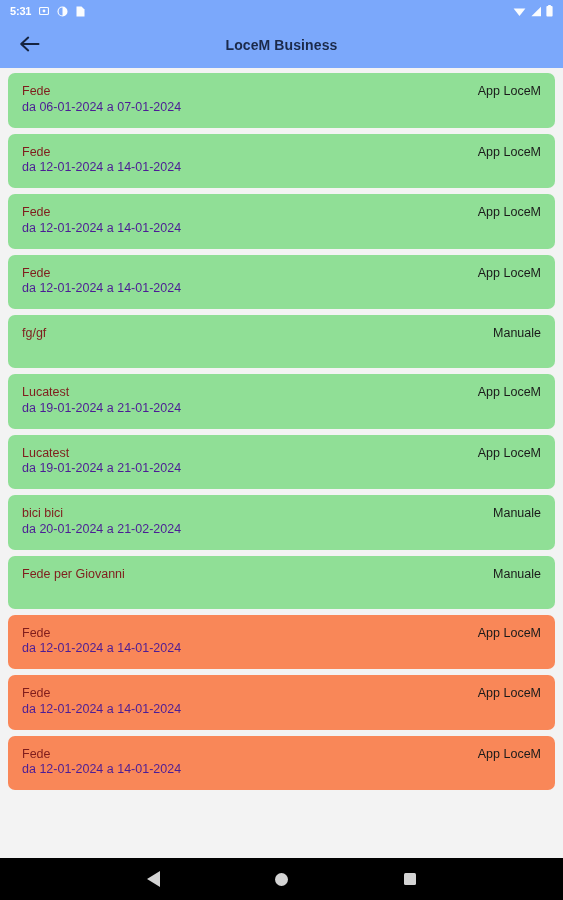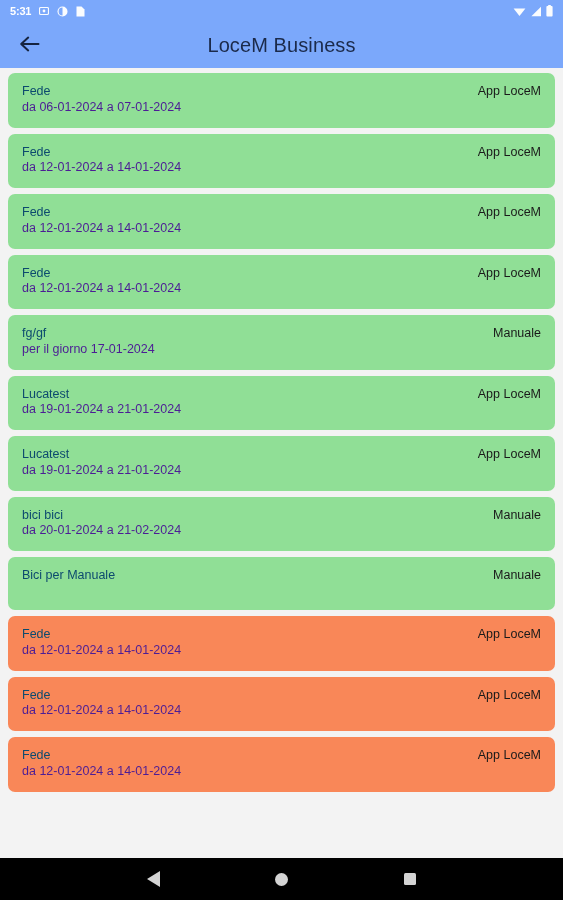--- a/index.html
+++ b/index.html
@@ -77,22 +77,22 @@
     border: none;
     background: transparent;
     padding: 0;
   }
   .app-title {
     position: absolute;
     left: 0;
     right: 0;
     text-align: center;
     color: #1b2a4a;
-    font-size: 20px;
-    font-weight: normal;
+    font-size: 14px;
+    font-weight: bold;
     letter-spacing: 0.1px;
     pointer-events: none;
   }
 
   
   .list {
     flex: 1 1 auto;
     overflow: hidden;
     padding-top: 5px;
     box-sizing: border-box;
@@ -109,21 +109,21 @@
   .card.orange { background: #f98758; }
 
   .card-row {
     display: flex;
     align-items: flex-start;
     justify-content: space-between;
     gap: 10px;
   }
   .card-name {
     font-size: 12.5px;
-    color: #0c4a6e;
+    color: #7f1d1d;
     line-height: 1.1;
     font-weight: normal;
   }
   .card-source {
     font-size: 12.5px;
     color: #1a1a1a;
     line-height: 1.1;
     white-space: nowrap;
   }
   .card-dates {
@@ -258,21 +258,20 @@
           <div class="card-name">Fede</div>
           <div class="card-source">App LoceM</div>
         </div>
         <div class="card-dates">da 12-01-2024 a 14-01-2024</div>
       </div>
       <div class="card green">
         <div class="card-row">
           <div class="card-name">fg/gf</div>
           <div class="card-source">Manuale</div>
         </div>
-        <div class="card-dates">per il giorno 17-01-2024</div>
       </div>
       <div class="card green">
         <div class="card-row">
           <div class="card-name">Lucatest</div>
           <div class="card-source">App LoceM</div>
         </div>
         <div class="card-dates">da 19-01-2024 a 21-01-2024</div>
       </div>
       <div class="card green">
         <div class="card-row">
@@ -283,21 +282,21 @@
       </div>
       <div class="card green">
         <div class="card-row">
           <div class="card-name">bici bici</div>
           <div class="card-source">Manuale</div>
         </div>
         <div class="card-dates">da 20-01-2024 a 21-02-2024</div>
       </div>
       <div class="card green">
         <div class="card-row">
-          <div class="card-name">Bici per Manuale</div>
+          <div class="card-name">Fede per Giovanni</div>
           <div class="card-source">Manuale</div>
         </div>
       </div>
       <div class="card orange">
         <div class="card-row">
           <div class="card-name">Fede</div>
           <div class="card-source">App LoceM</div>
         </div>
         <div class="card-dates">da 12-01-2024 a 14-01-2024</div>
       </div>

